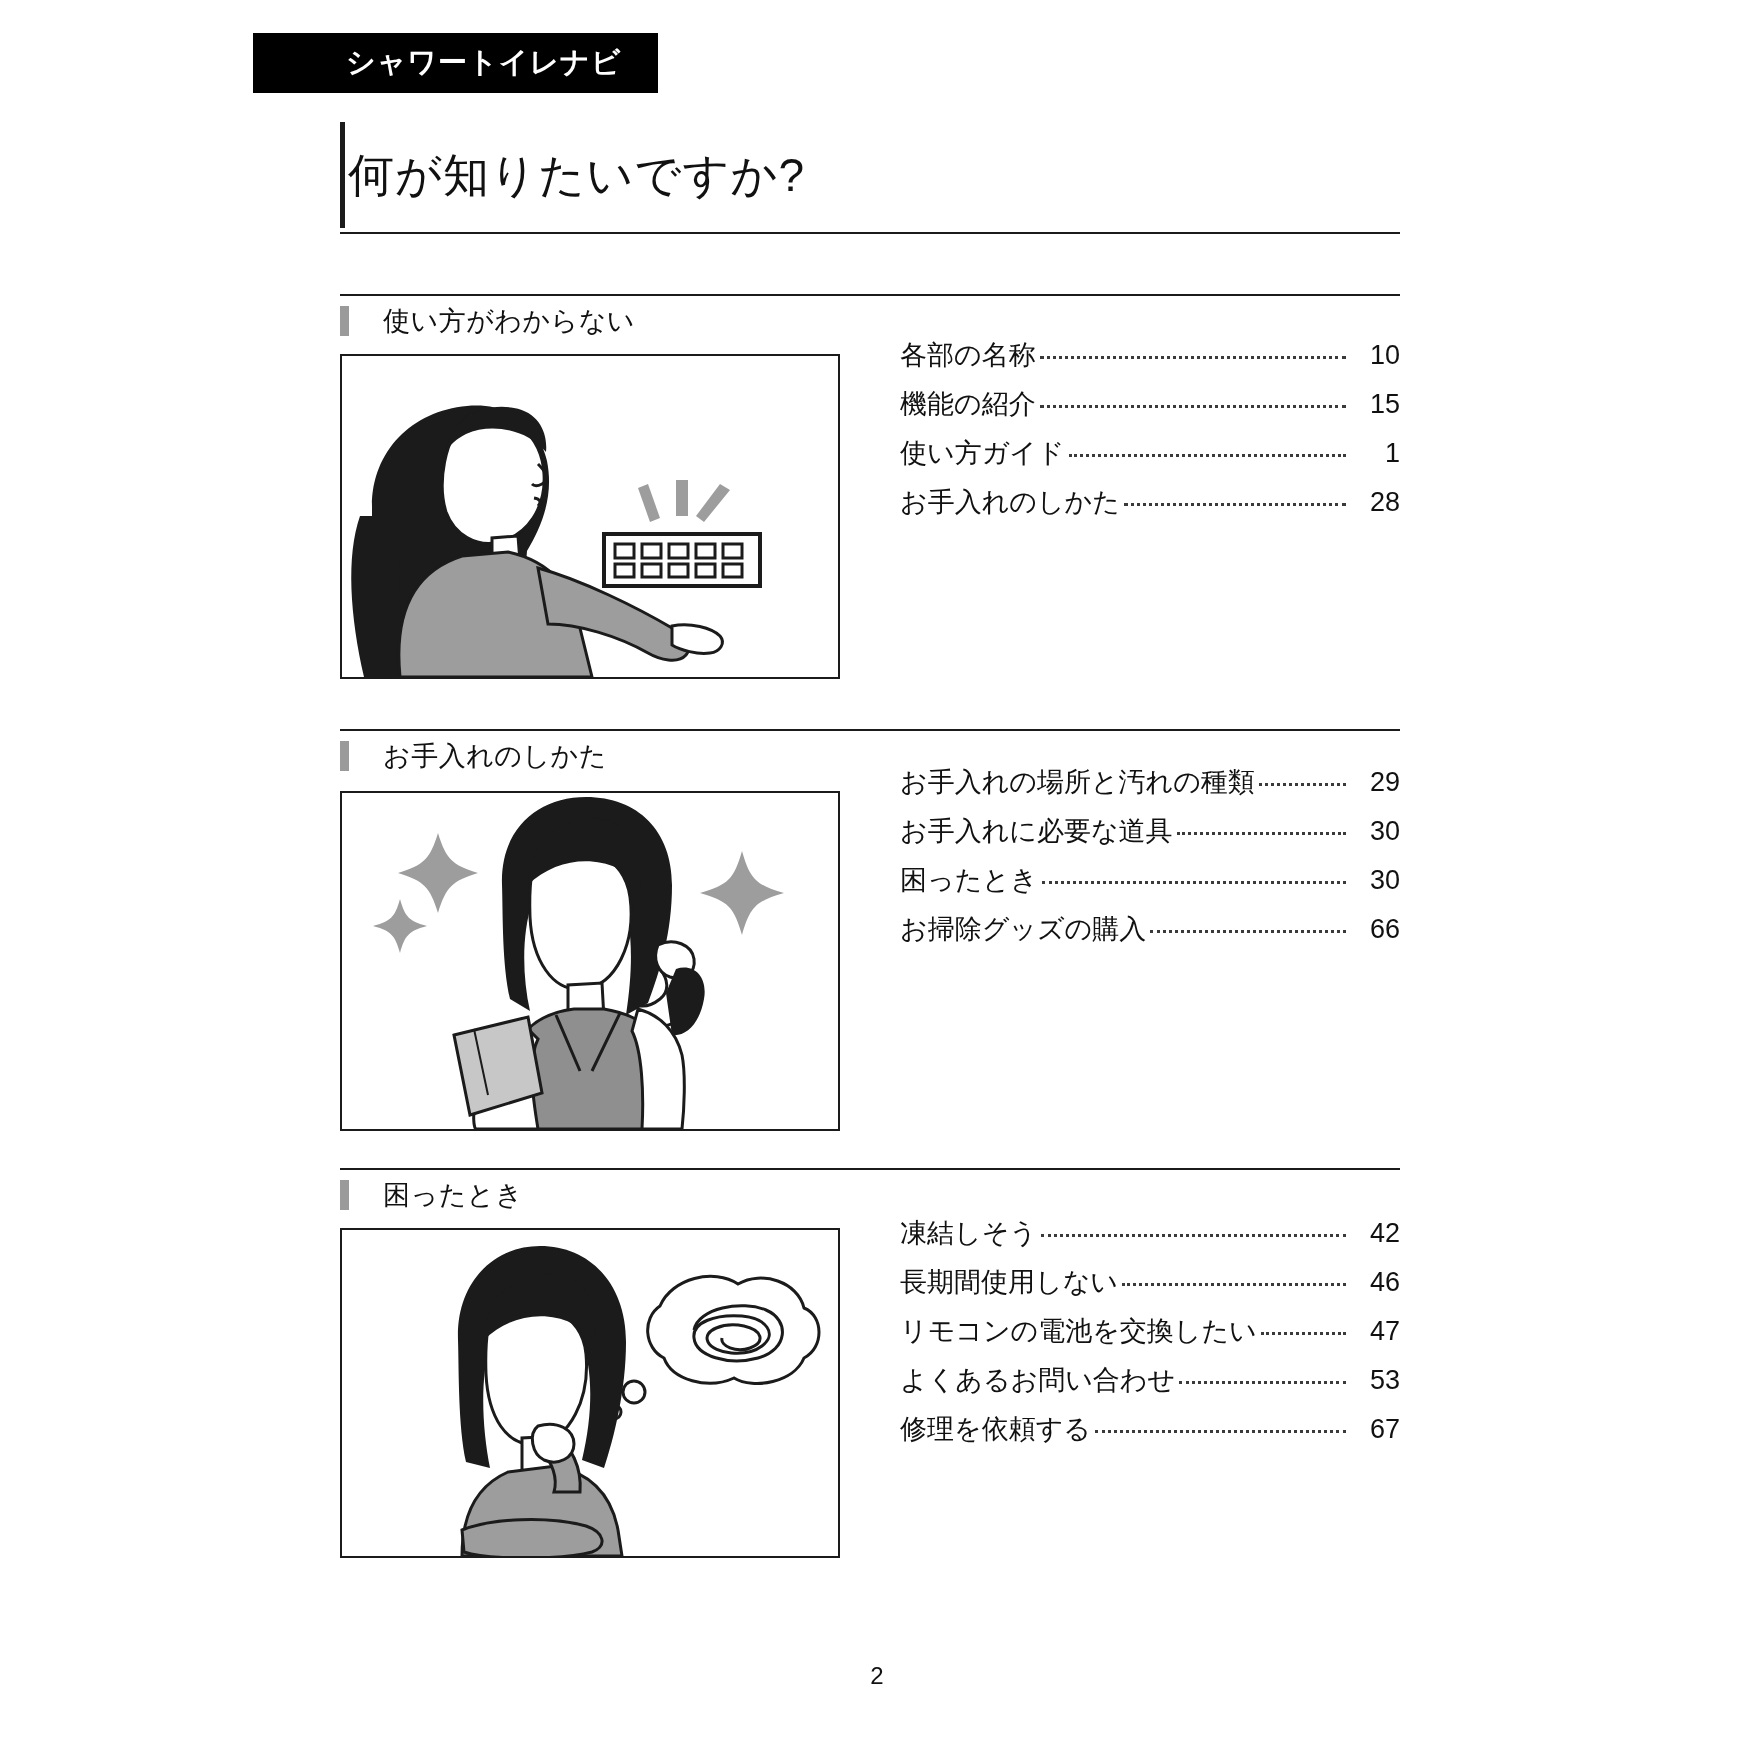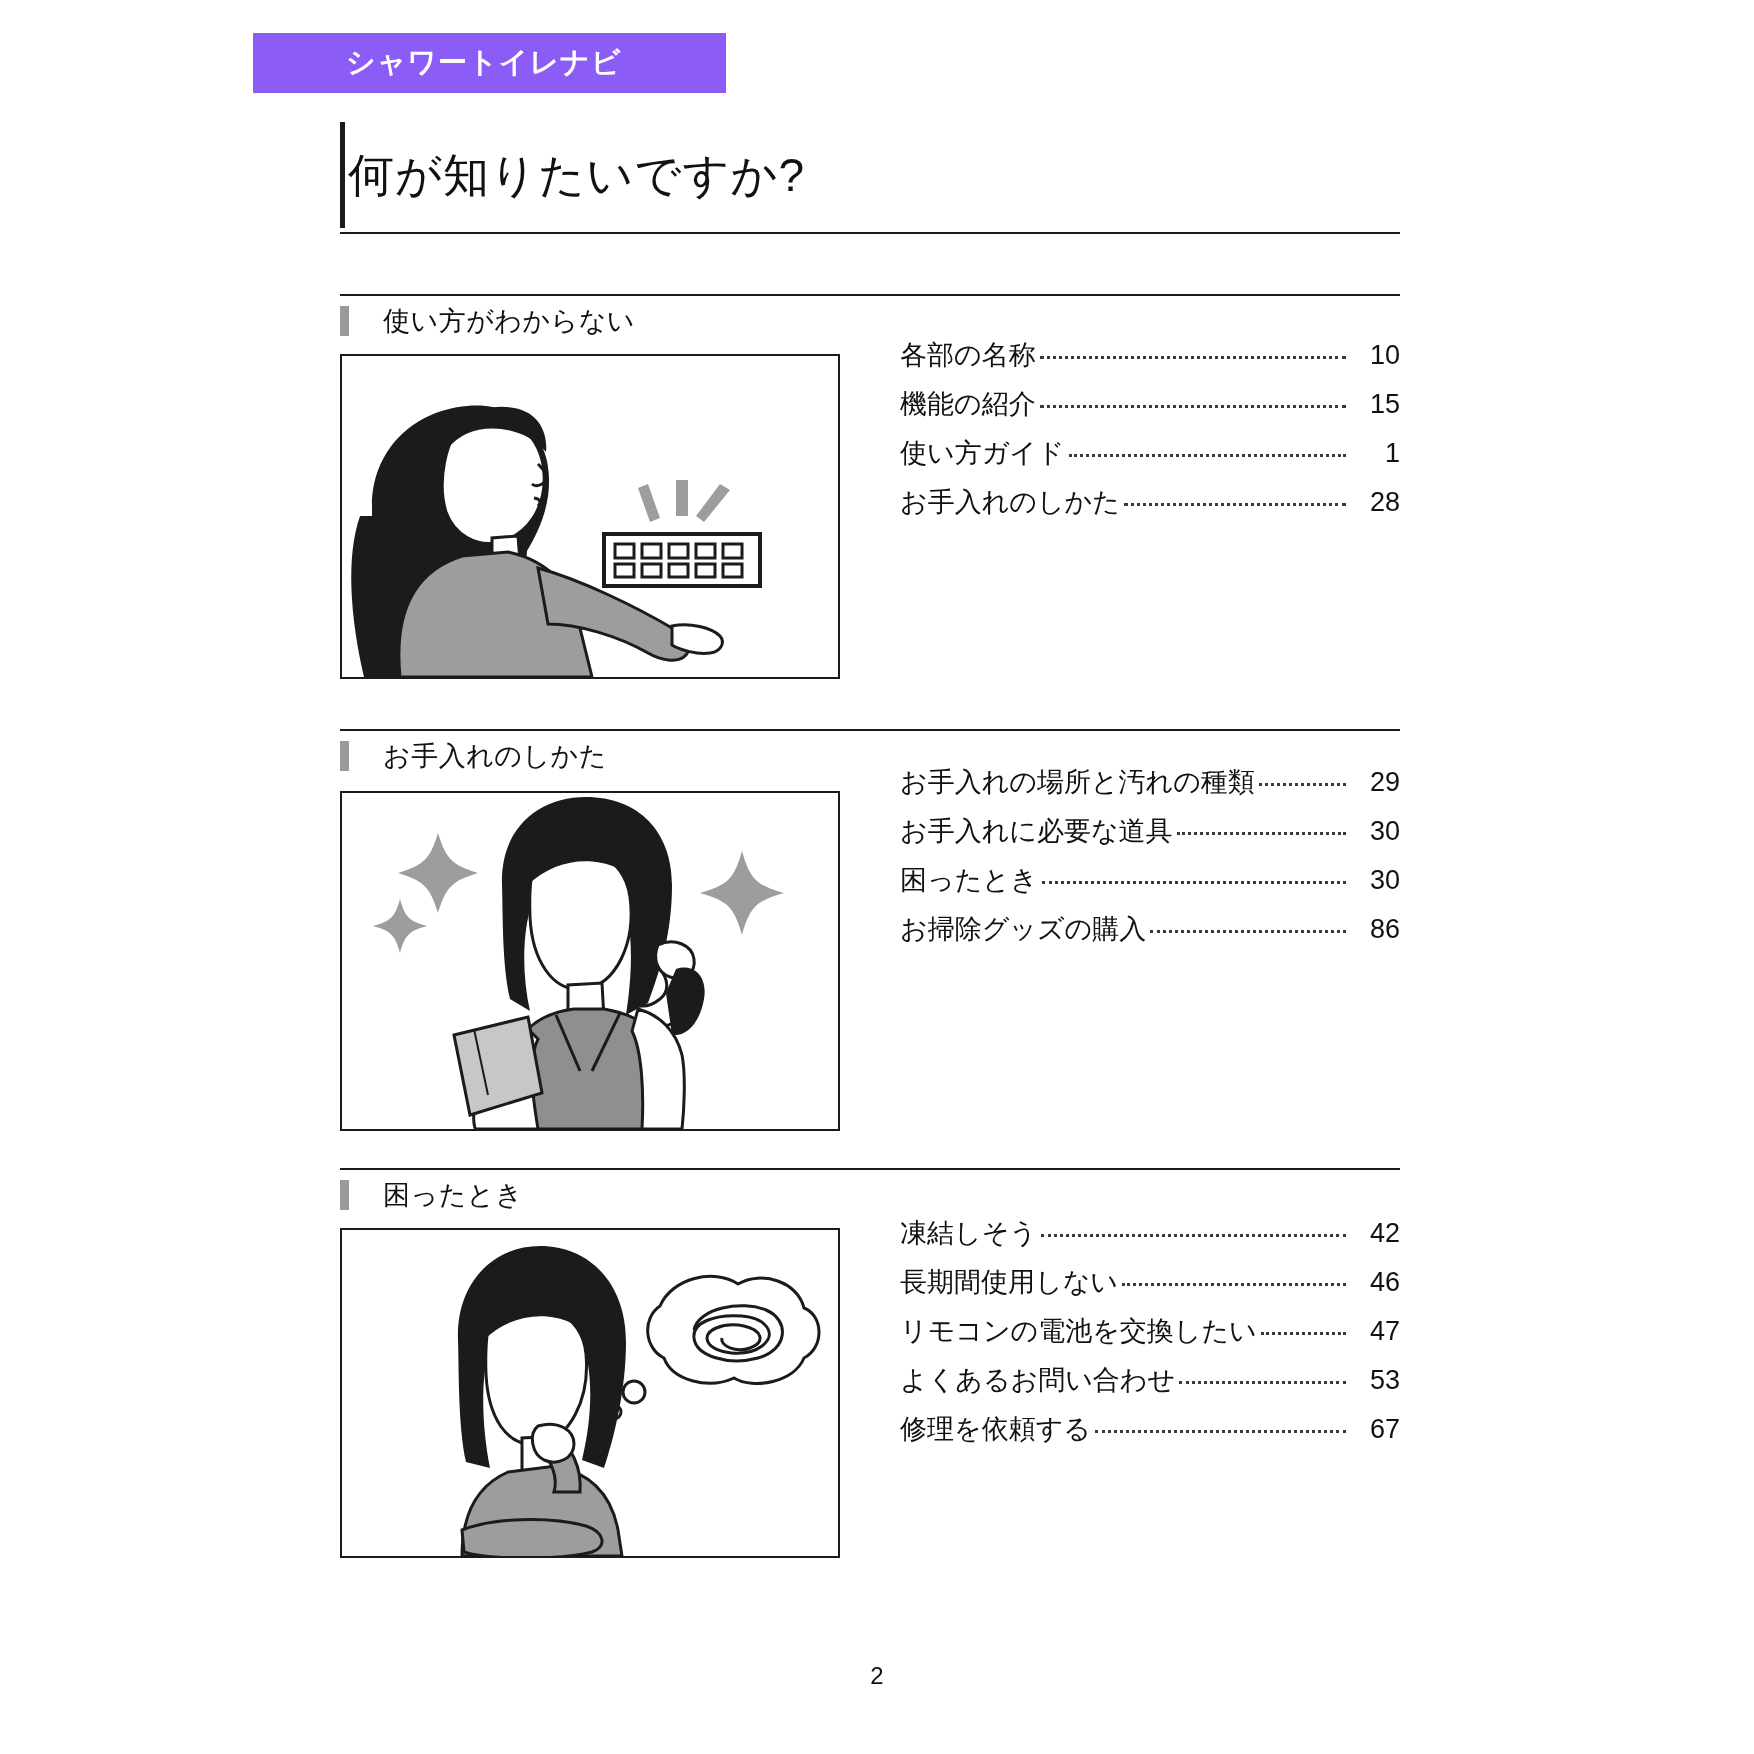--- a/index.html
+++ b/index.html
@@ -21,23 +21,23 @@
     width: 1754px;
     height: 1754px;
     background: #fff;
   }
 
   
   .nav-tag {
     position: absolute;
     left: 253px;
     top: 33px;
-    width: 473px;
+    width: 405px;
     height: 60px;
-    background: #8b5cf6;
+    background: #000000;
     color: #ffffff;
     display: flex;
     align-items: center;
     padding-left: 93px;
     box-sizing: border-box;
     font-size: 29px;
     font-weight: bold;
     letter-spacing: 1px;
   }
 
@@ -310,21 +310,21 @@
         <span class="toc-page">30</span>
       </div>
       <div class="toc-row">
         <span class="toc-label">困ったとき</span>
         <span class="toc-dots"></span>
         <span class="toc-page">30</span>
       </div>
       <div class="toc-row">
         <span class="toc-label">お掃除グッズの購入</span>
         <span class="toc-dots"></span>
-        <span class="toc-page">86</span>
+        <span class="toc-page">66</span>
       </div>
     </div>
   </div>
 
   <div class="section" style="top:1168px;">
     <div class="sec-rule"></div>
     <div class="sec-head">
       <div class="sec-mark"></div>
       <div class="sec-title">困ったとき</div>
     </div>

